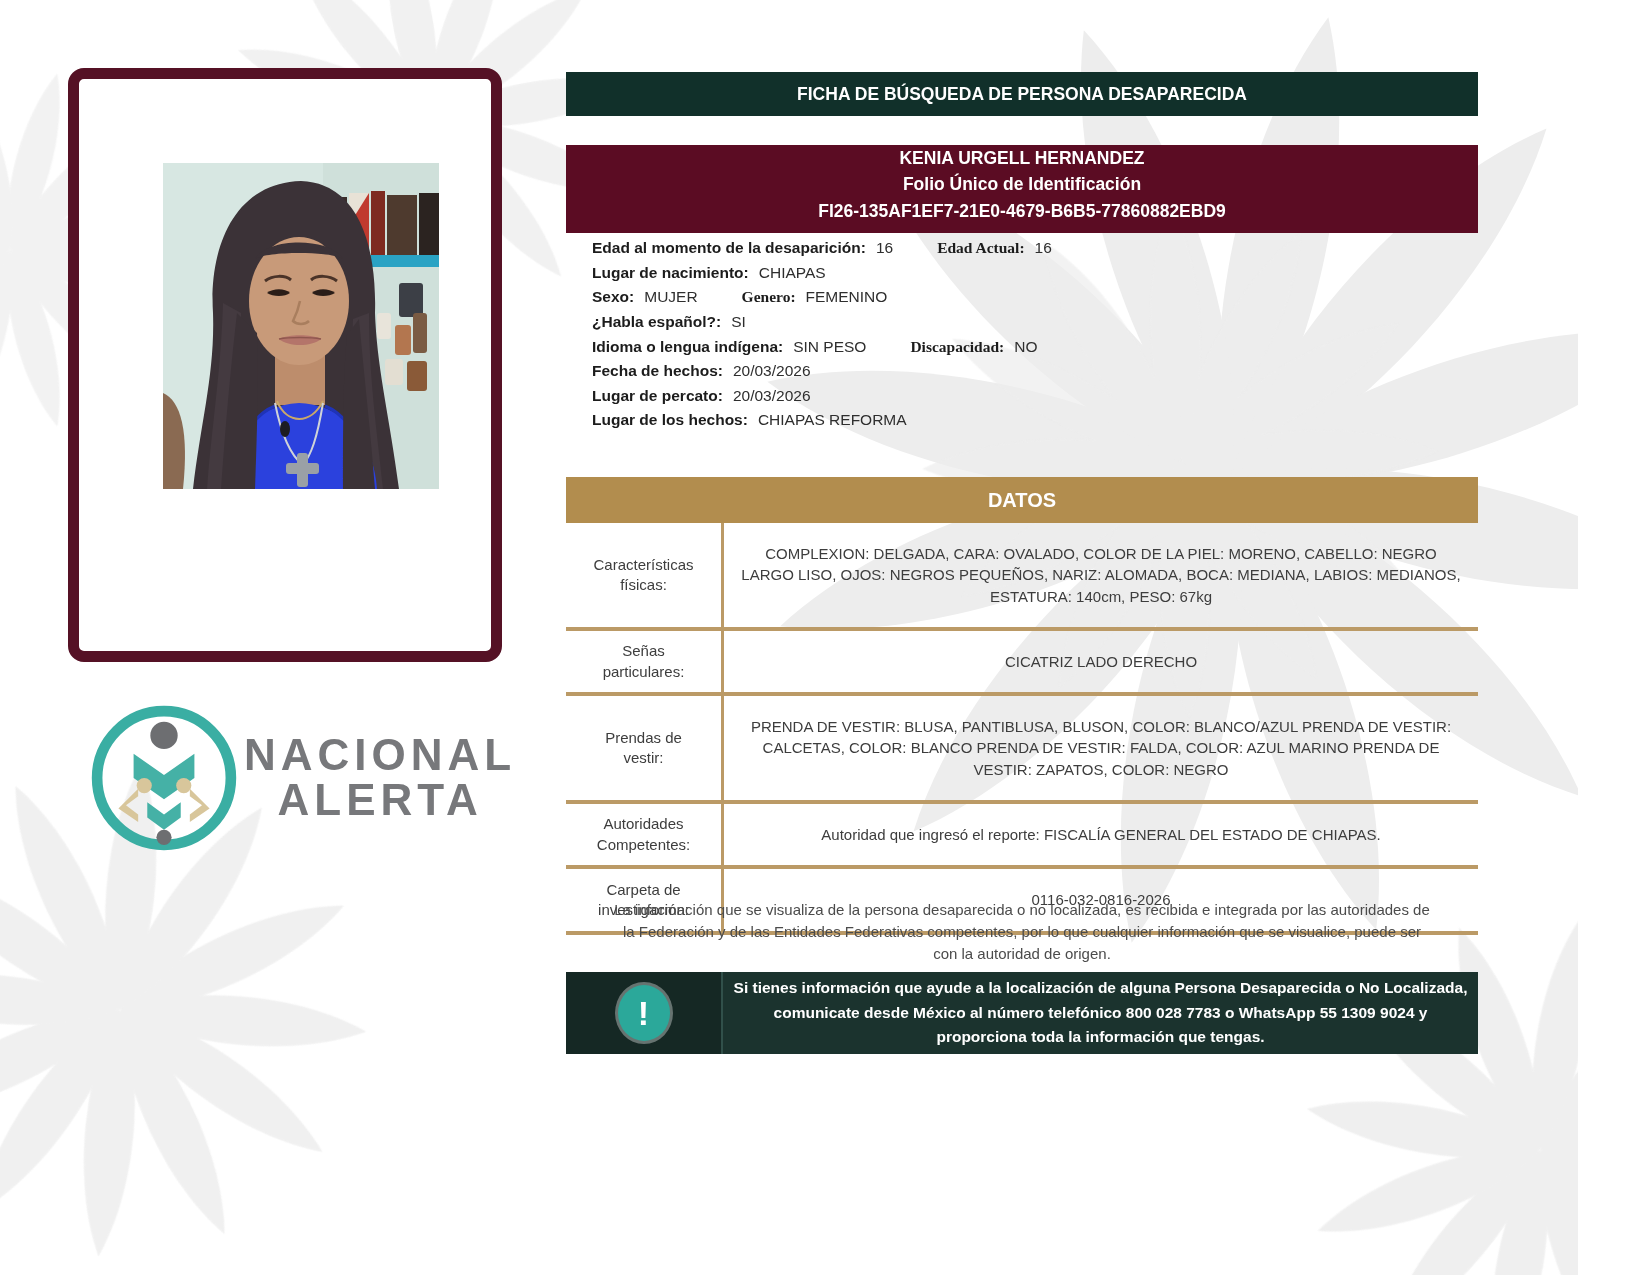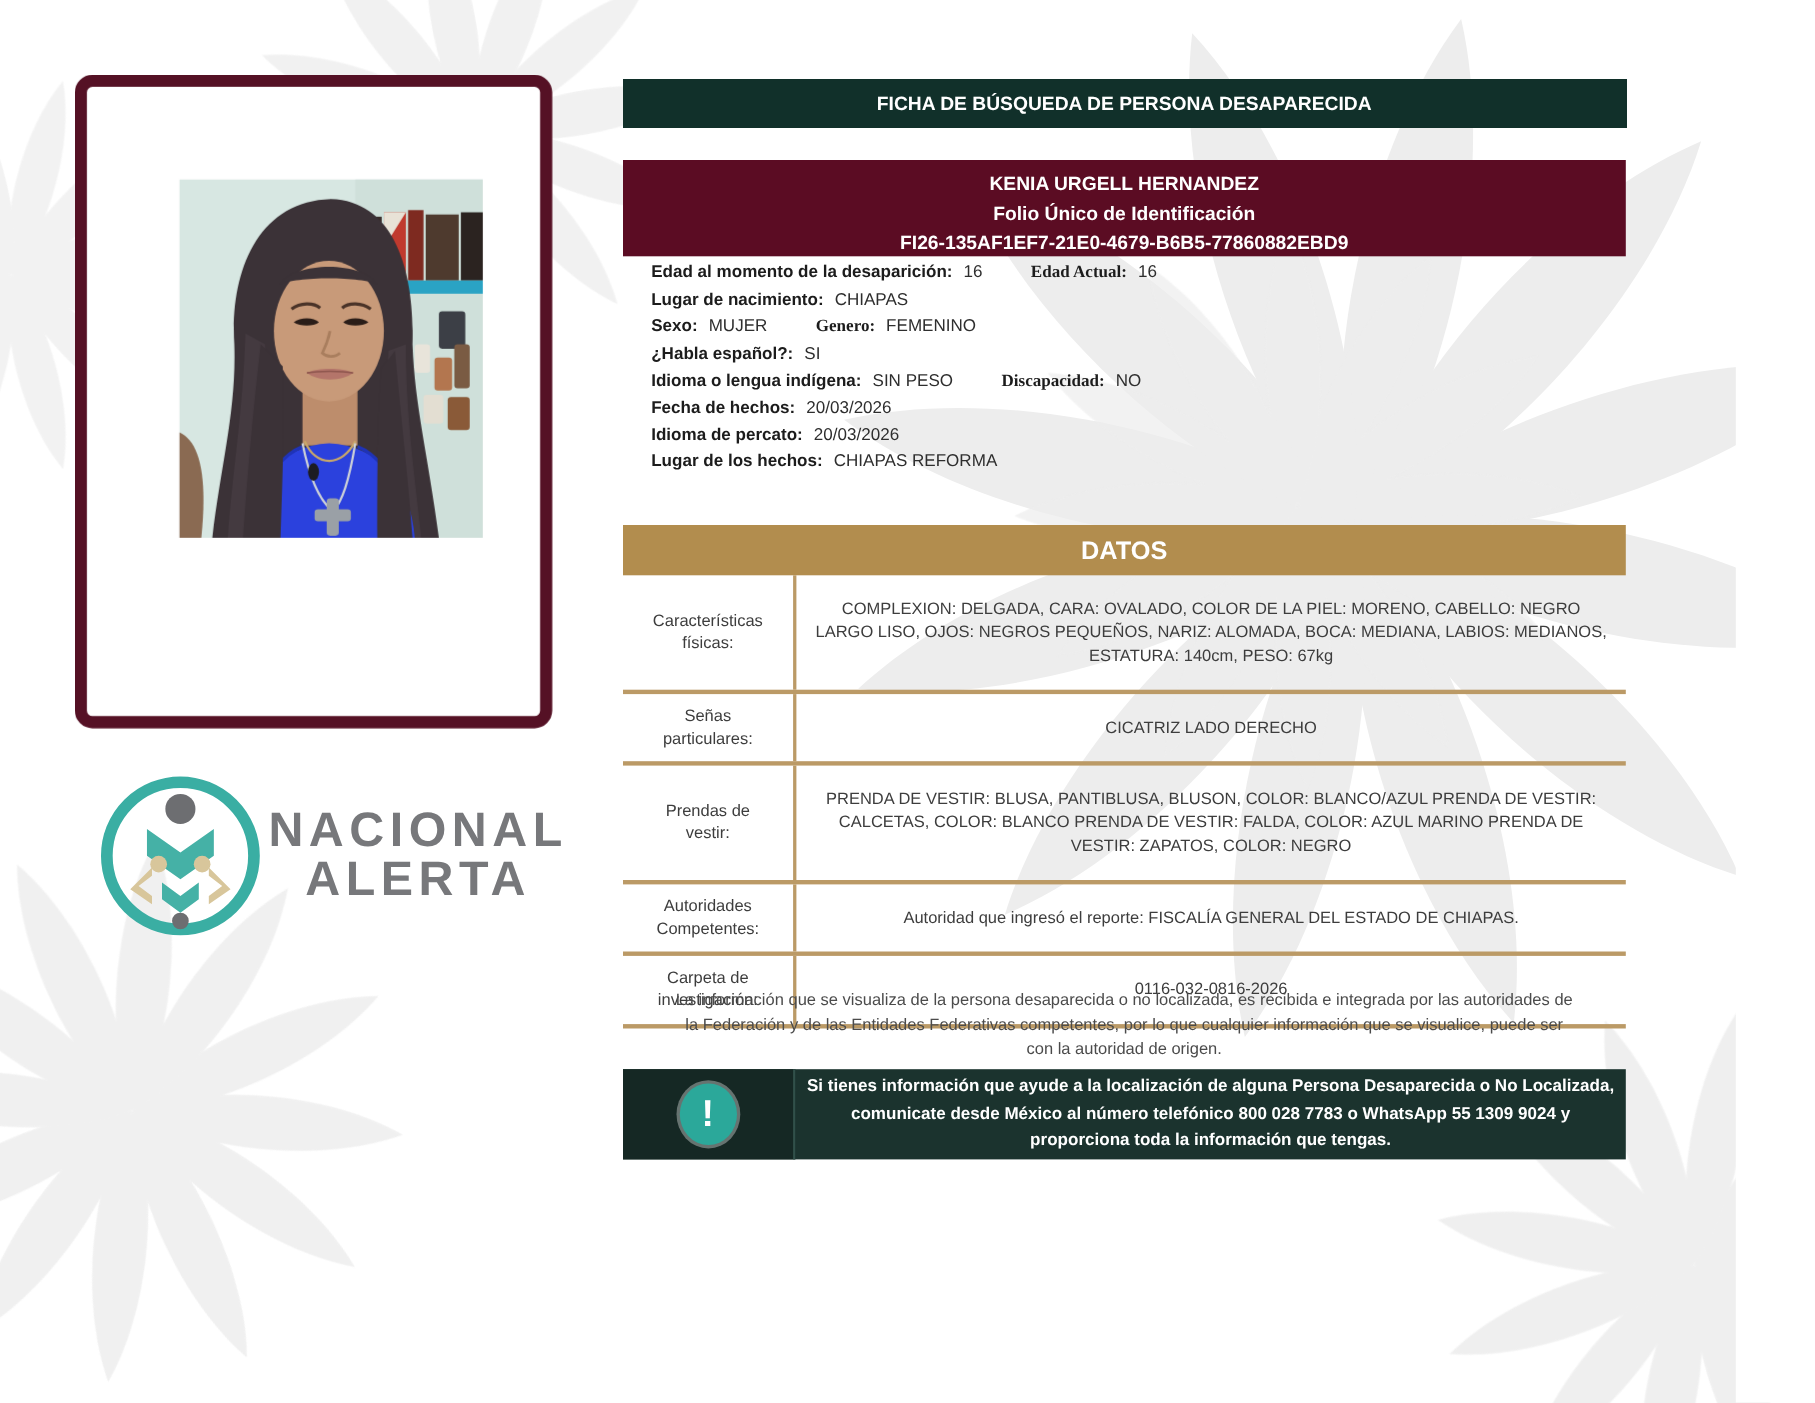--- a/index.html
+++ b/index.html
@@ -17,29 +17,29 @@
   .logo-circle{width:152px;height:152px;flex:0 0 152px;}
   .logo-text{flex:1;text-align:center;color:#77787b;font-weight:bold;line-height:1.02;
     letter-spacing:5px;font-size:44px;margin-left:4px;}
 
   
   .col{position:absolute;left:566px;top:0;width:912px;}
   .bar-title{position:absolute;left:0;top:72px;width:912px;height:44px;background:#11302a;
     color:#ffffff;font-weight:bold;font-size:17.5px;display:flex;align-items:center;justify-content:center;}
   .bar-name{position:absolute;left:0;top:145px;width:912px;height:88px;background:#5b0c23;
     color:#ffffff;font-weight:bold;font-size:17.5px;display:flex;flex-direction:column;
-    align-items:center;justify-content:flex-end;line-height:1.5;}
+    align-items:center;justify-content:flex-start;line-height:1.5;}
   .fields{position:absolute;left:0;top:236px;width:912px;padding-left:26px;box-sizing:border-box;}
   .fline{height:24.6px;display:flex;align-items:center;font-size:15.5px;color:#1c1c1c;white-space:nowrap;}
   .fl{font-weight:bold;}
   .fv{margin-left:10px;color:#2e2e2e;}
   .gap{margin-left:44px;font-family:Liberation Serif, serif;}
 
   .bar-datos{position:absolute;left:0;top:477px;width:912px;height:46px;background:#b28d4e;
-    color:#ffffff;font-weight:bold;font-size:23px;display:flex;align-items:center;justify-content:center;}
+    color:#ffffff;font-weight:bold;font-size:20px;display:flex;align-items:center;justify-content:center;}
 
   .dtable{position:absolute;left:0;top:523px;width:912px;border-bottom:4px solid #bb9a66;}
   .drow{display:flex;border-bottom:4px solid #bb9a66;}
   .drow:last-child{border-bottom:none;}
   .dlabel{width:155px;flex:0 0 155px;border-right:3px solid #bb9a66;display:flex;align-items:center;
     justify-content:center;text-align:center;white-space:pre-line;font-size:15px;color:#3d3d3d;line-height:1.35;}
   .dvalue{flex:1;display:flex;align-items:center;justify-content:center;text-align:center;
     padding:20px 16px;font-size:15px;color:#3d3d3d;line-height:1.42;}
   .h84{min-height:84px;} .h60{min-height:60px;} .h82{min-height:82px;}
 
@@ -202,21 +202,21 @@
         <span class="fl">Idioma o lengua indígena:</span>
         <span class="fv">SIN PESO</span>
         <span class="fl gap">Discapacidad:</span>
         <span class="fv">NO</span>
       </div>
       <div class="fline">
         <span class="fl">Fecha de hechos:</span>
         <span class="fv">20/03/2026</span>
       </div>
       <div class="fline">
-        <span class="fl">Idioma de percato:</span>
+        <span class="fl">Lugar de percato:</span>
         <span class="fv">20/03/2026</span>
       </div>
       <div class="fline">
         <span class="fl">Lugar de los hechos:</span>
         <span class="fv">CHIAPAS REFORMA</span>
       </div>
     </div>
 
     <div class="bar-datos">
       <span>DATOS</span>

